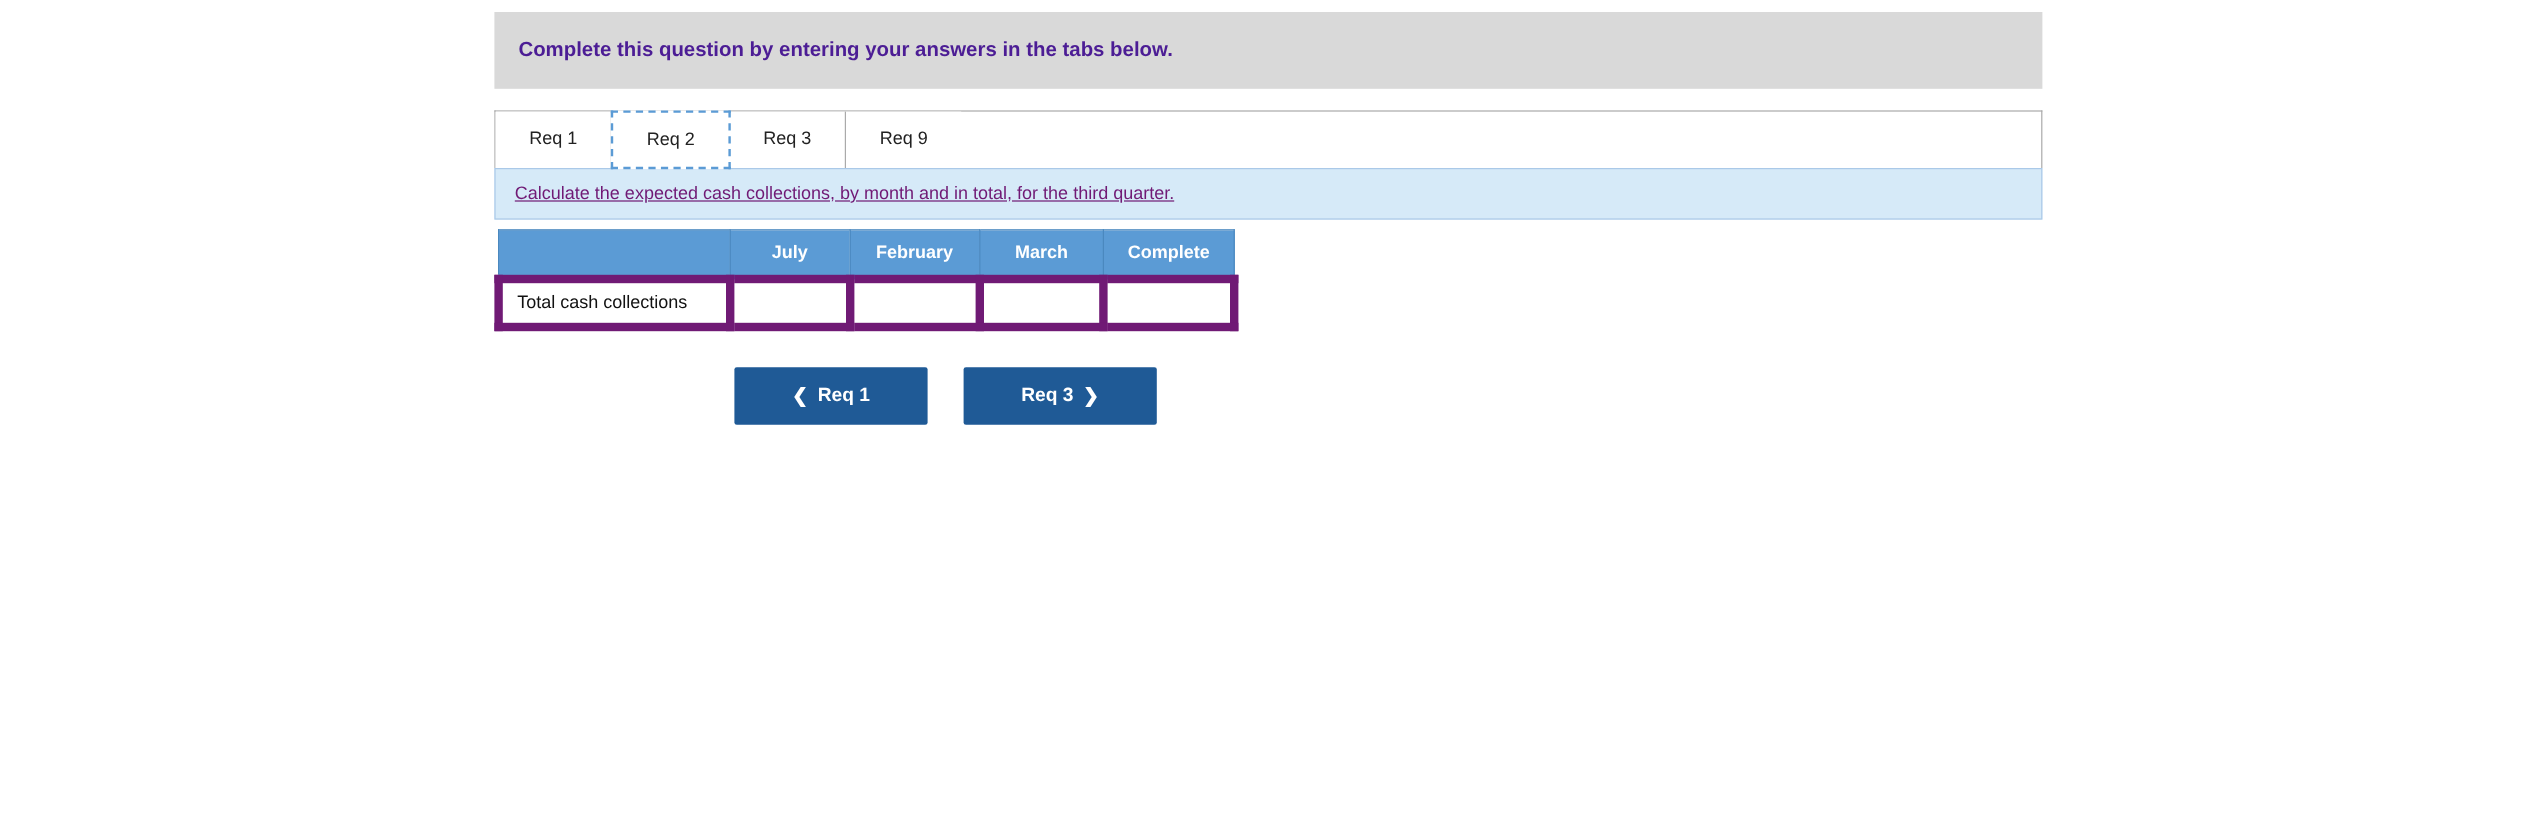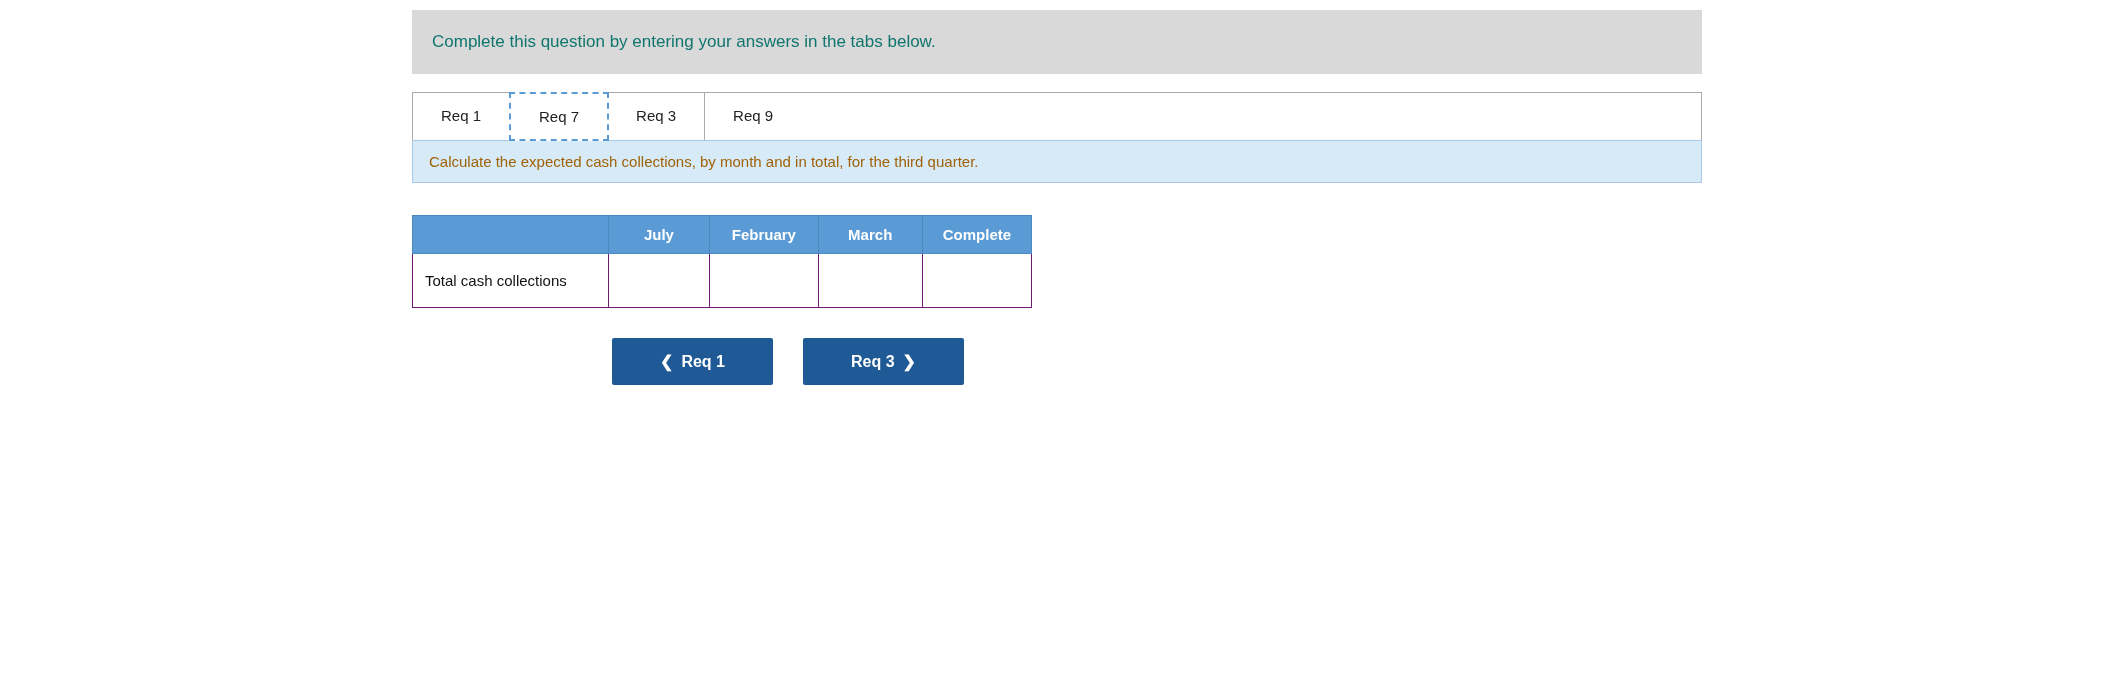--- a/index.html
+++ b/index.html
@@ -23,23 +23,23 @@
     }
 
     
     .header-banner {
       background: #d9d9d9;
       padding: 22px 20px;
       margin-bottom: 0;
     }
 
     .header-banner-text {
-      font-weight: normal;
+      font-weight: bold;
       font-size: 17px;
-      color: #0f766e;
+      color: #4c1d95;
     }
 
     
     .tabs-row {
       display: flex;
       border: 1px solid #aaa;
       border-bottom: none;
       margin-top: 18px;
     }
 
@@ -62,22 +62,23 @@
       margin: -1px;
       z-index: 2;
     }
 
     
     .description-bar {
       background: #d6eaf8;
       border: 1px solid #aac9e8;
       padding: 12px 16px;
       font-size: 15px;
-      color: #a16207;
-      margin-bottom: 32px;
+      color: #701a75;
+      margin-bottom: 8px;
+      text-decoration: underline;
     }
 
     
     .table-container {
       margin-bottom: 30px;
     }
 
     .data-table {
       border-collapse: collapse;
       width: 620px;
@@ -100,22 +101,22 @@
       width: 220px;
       background: #5b9bd5;
     }
 
     .data-table tbody tr {
       background: #fff;
     }
 
     .data-table tbody td {
       padding: 0;
-      border: 1px solid #701a75;
-      height: 54px;
+      border: 7px solid #701a75;
+      height: 38px;
     }
 
     .data-table tbody td.row-label {
       padding: 8px 12px;
       font-size: 15px;
       color: #111;
       width: 220px;
     }
 
     .data-table tbody td.input-cell {
@@ -167,21 +168,21 @@
 
   <div class="header-banner">
     <span class="header-banner-text">Complete this question by entering your answers in the tabs below.</span>
   </div>
 
   <div class="tabs-row">
     <div class="tab">
       <span>Req 1</span>
     </div>
     <div class="tab active">
-      <span>Req 7</span>
+      <span>Req 2</span>
     </div>
     <div class="tab">
       <span>Req 3</span>
     </div>
     <div class="tab">
       <span>Req 9</span>
     </div>
   </div>
 
   <div class="description-bar">

